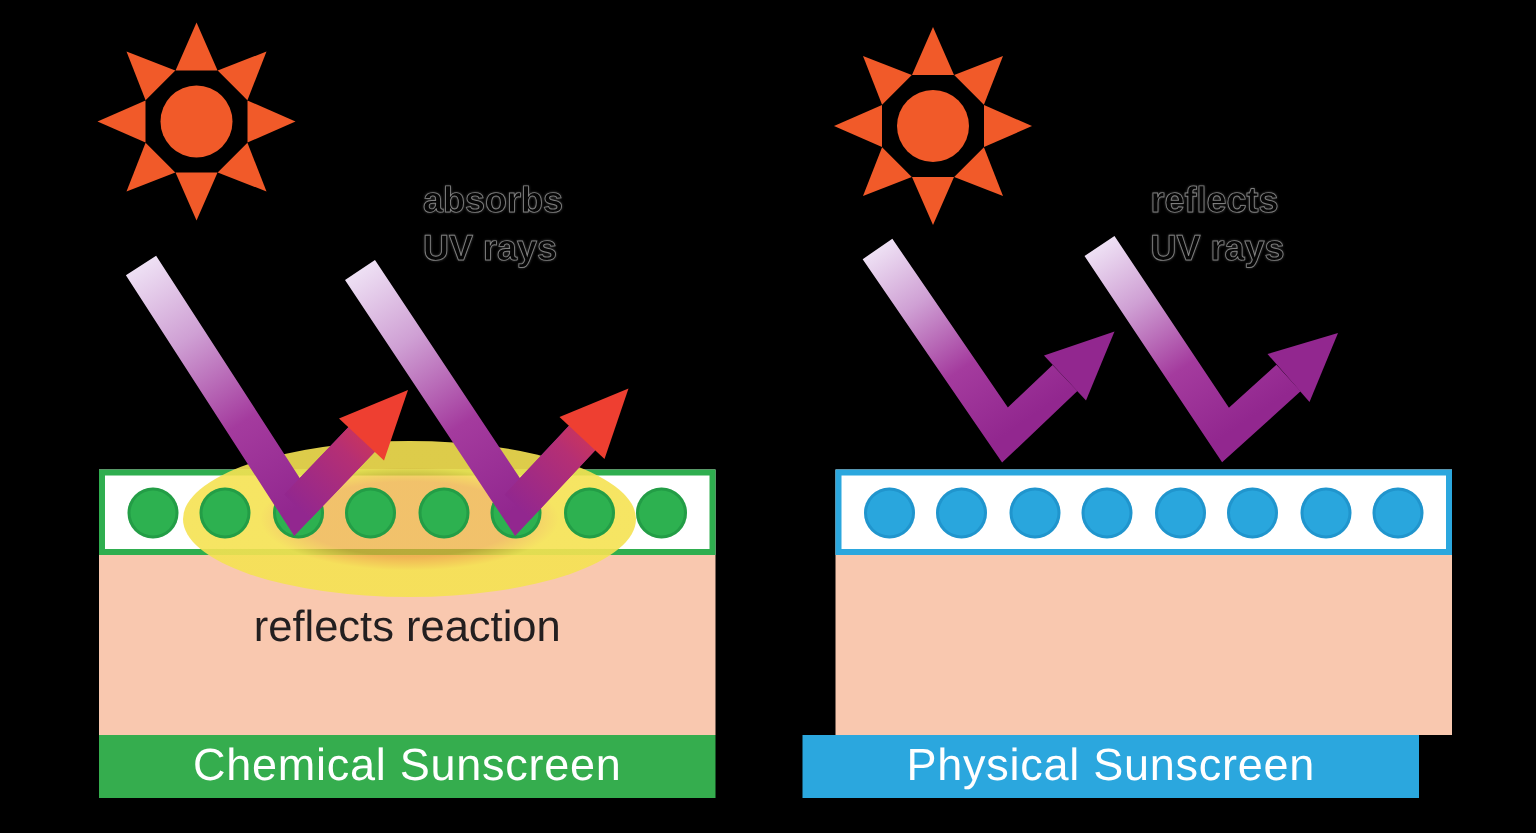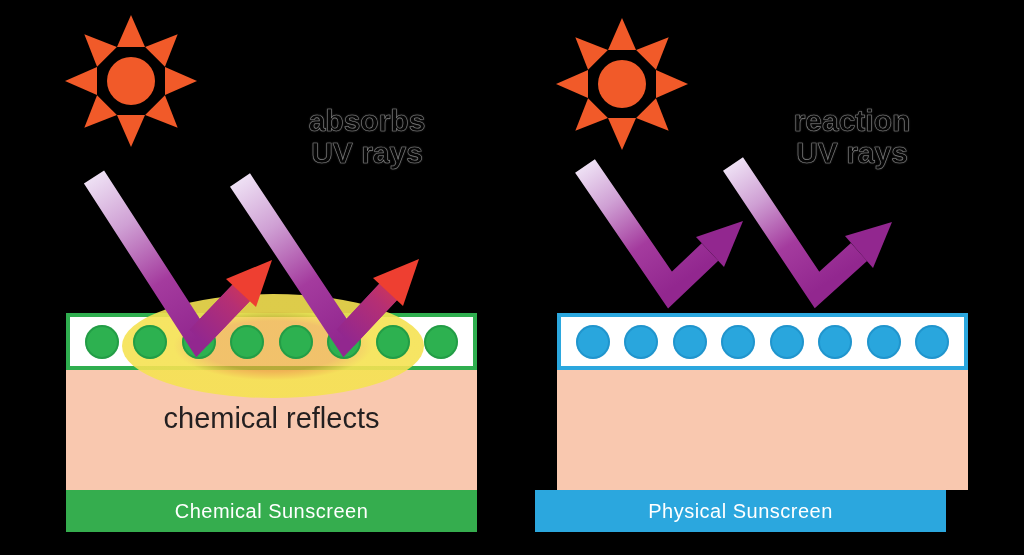--- a/index.html
+++ b/index.html
@@ -12,31 +12,31 @@
   .dotbar.chem{left:66px;border:4px solid #2fae4f;}
   .dotbar.phys{left:557px;border:4px solid #2ba7de;}
   .dots{position:relative;z-index:3;height:100%;display:flex;justify-content:space-evenly;align-items:center;}
   .dot{width:34px;height:34px;border-radius:50%;}
   .dot.chem{background:#2db150;box-shadow:inset 0 0 0 2px rgba(16,120,52,.35);}
   .dot.phys{background:#29a6dd;box-shadow:inset 0 0 0 2px rgba(12,110,170,.3);}
   .skin{position:absolute;top:370px;width:411px;height:120px;background:#f9c8af;}
   .skin.chem{left:66px;}
   .skin.phys{left:557px;}
   .titlebar{position:absolute;top:490px;width:411px;height:42px;line-height:42px;
-    text-align:center;color:#ffffff;font-size:20px;font-weight:400;letter-spacing:.5px;}
+    text-align:center;color:#ffffff;font-size:30px;font-weight:400;letter-spacing:.5px;}
   .titlebar.chem{left:66px;background:#35ad4e;}
   .titlebar.phys{left:535px;background:#2ba7de;}
   
   .highlight{position:absolute;left:122px;top:294px;width:302px;height:104px;border-radius:50%;z-index:2;
     background:radial-gradient(closest-side,
       rgba(236,170,50,.72) 0%, rgba(236,170,50,.72) 48%,
       rgba(245,226,82,.9) 66%, rgba(245,226,82,.9) 100%);}
   
-  .annotation{position:absolute;top:105px;width:170px;z-index:5;text-align:center;
-    color:#050505;font-size:30px;line-height:32px;font-weight:700;
+  .annotation{position:absolute;top:118px;width:170px;z-index:5;
+    color:#050505;font-size:24px;line-height:32px;font-weight:700;
     -webkit-text-stroke:.6px rgba(210,210,210,.55);
     text-shadow:0 0 2px rgba(255,255,255,.4);}
   .annotation.left{left:282px;}
   .annotation.right{left:767px;}
   .skin-label{position:absolute;left:66px;top:402px;width:411px;z-index:5;text-align:center;
     color:#231f20;font-size:29px;font-weight:500;}
   
   .overlay{position:absolute;left:0;top:0;z-index:4;pointer-events:none;}
 </style>
 </head>
@@ -53,21 +53,21 @@
           <div class="dot chem"></div>
           <div class="dot chem"></div>
           <div class="dot chem"></div>
           <div class="dot chem"></div>
           <div class="dot chem"></div>
         </div>
     </div>
     <div class="skin chem"></div>
     <div class="highlight"></div>
     <div class="titlebar chem">Chemical Sunscreen</div>
-    <div class="skin-label">chemical reflects</div>
+    <div class="skin-label">reflects reaction</div>
     <div class="annotation left">
       <div>absorbs</div>
       <div>UV rays</div>
     </div>
   </div>
 
   <div>
     <div class="dotbar phys">
       <div class="dots">
           <div class="dot phys"></div>
@@ -76,21 +76,21 @@
           <div class="dot phys"></div>
           <div class="dot phys"></div>
           <div class="dot phys"></div>
           <div class="dot phys"></div>
           <div class="dot phys"></div>
         </div>
     </div>
     <div class="skin phys"></div>
     <div class="titlebar phys">Physical Sunscreen</div>
     <div class="annotation right">
-      <div>reaction</div>
+      <div>reflects</div>
       <div>UV rays</div>
     </div>
   </div>
 
   <svg class="overlay" width="1024" height="555" viewBox="0 0 1024 555">
     <defs>
       <linearGradient id="gA" gradientUnits="userSpaceOnUse" x1="94" y1="177" x2="198" y2="338">
         <stop offset="0" stop-color="#eee0f4"></stop>
           <stop offset="0.3" stop-color="#cfa0d4"></stop>
         <stop offset="0.65" stop-color="#a43b9e"></stop>

